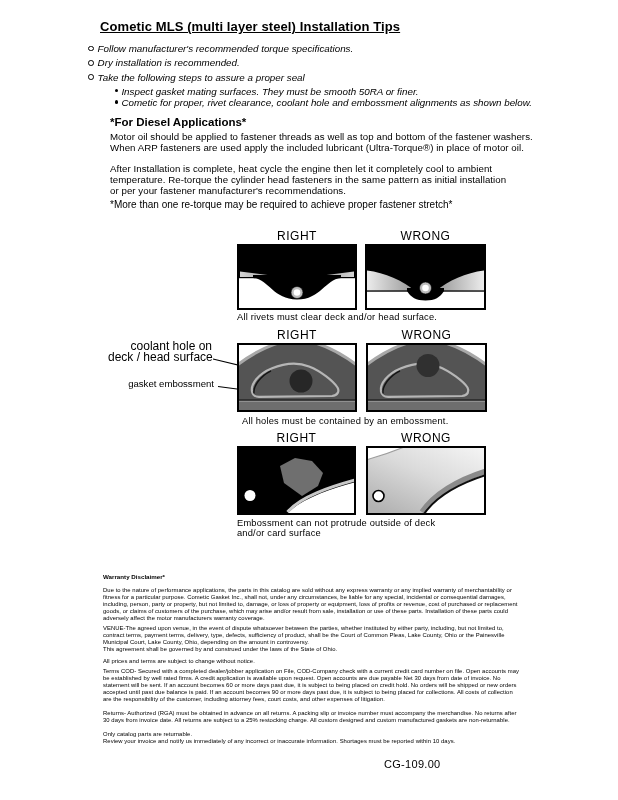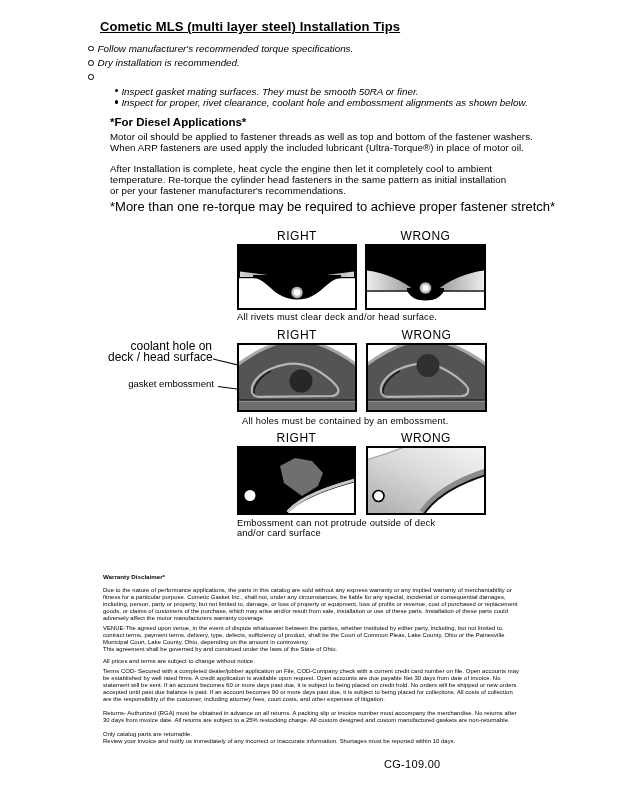--- a/index.html
+++ b/index.html
@@ -15,21 +15,21 @@
   .circ-marker{display:inline-block;width:3.6px;height:3.6px;border:1px solid #000;border-radius:50%;
                margin:2.6px 4px 0 0;flex:none;}
   .sub-row{display:flex;align-items:flex-start;height:11.2px;margin-left:27px;}
   .dot-marker{display:inline-block;width:3.4px;height:3.4px;background:#000;border-radius:50%;
               margin:2.8px 3px 0 0;flex:none;}
 
   #diesel-heading{left:110px;top:116px;font-size:11.5px;font-weight:700;}
   .body-para{font-size:9.7px;line-height:10.9px;letter-spacing:.05px;}
   #diesel-para1{left:110px;top:132px;}
   #diesel-para2{left:110px;top:164px;}
-  #diesel-note{left:110px;top:199px;font-size:13px;}
+  #diesel-note{left:110px;top:199px;font-size:10px;}
 
   .rw-label{font-size:12px;letter-spacing:.5px;text-align:center;color:#000;}
   .caption{font-size:9.3px;letter-spacing:.2px;line-height:10px;}
   .panel{position:absolute;}
   .panel svg{display:block;}
 
   #r2-coolant-label{left:108px;top:341px;width:104px;text-align:right;font-size:12px;line-height:10.6px;}
   #r2-embossment-label{left:96px;top:378px;width:118px;text-align:right;font-size:9.6px;}
 
   #disclaimer-heading{left:103px;top:573px;font-size:6.2px;font-weight:700;}
@@ -48,28 +48,29 @@
     <div class="bullet-row">
       <span class="circ-marker"></span>
       <span>Follow manufacturer's recommended torque specifications.</span>
     </div>
     <div class="bullet-row">
       <span class="circ-marker"></span>
       <span>Dry installation is recommended.</span>
     </div>
     <div class="bullet-row">
       <span class="circ-marker"></span>
+      <span>Take the following steps to assure a proper seal</span>
     </div>
     <div class="sub-row">
       <span class="dot-marker"></span>
       <span>Inspect gasket mating surfaces.  They must be smooth 50RA or finer.</span>
     </div>
     <div class="sub-row">
       <span class="dot-marker"></span>
-      <span>Inspect for proper, rivet clearance, coolant hole and embossment alignments as shown below.</span>
+      <span>Cometic for proper, rivet clearance, coolant hole and embossment alignments as shown below.</span>
     </div>
   </div>
 
   <div class="abs" id="diesel-heading">*For Diesel Applications*</div>
   <div class="abs body-para nowrap" id="diesel-para2">
       <div>After Installation is complete, heat cycle the engine then let it completely cool to ambient</div>
       <div>temperature. Re-torque the cylinder head fasteners in the same pattern as initial installation</div>
       <div>or per your fastener manufacturer's recommendations.</div>
     </div>
   <div class="abs body-para nowrap" id="diesel-para1">

